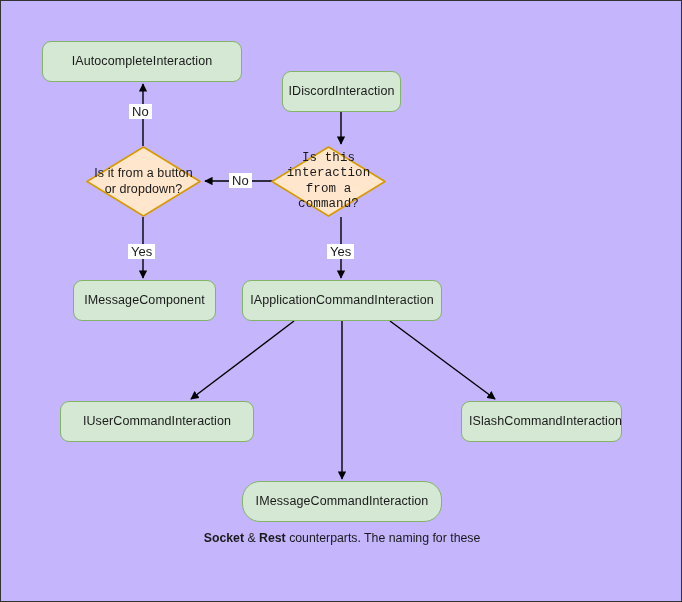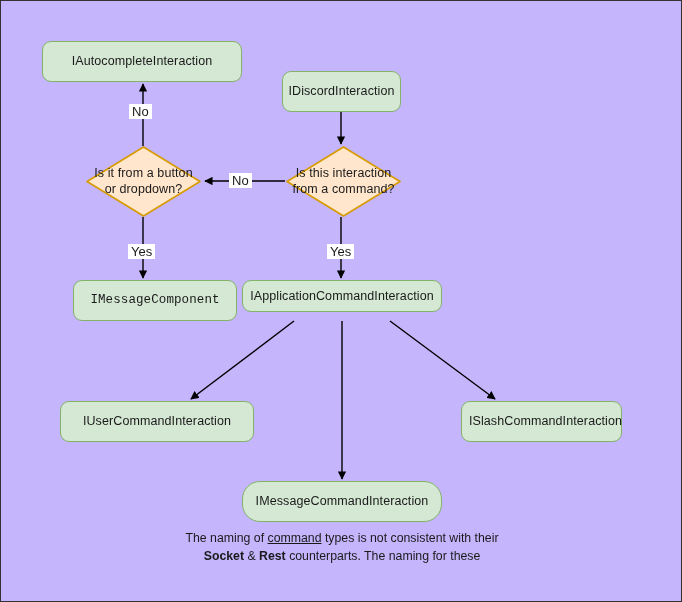--- a/index.html
+++ b/index.html
@@ -125,53 +125,52 @@
     <span>IDiscordInteraction</span>
   </div>
 
   <div class="node node-diamond" style="left:85px; top:145px; width:115px; height:71px;">
     <svg class="diamond-shape" viewBox="0 0 115 71" preserveAspectRatio="none" xmlns="http://www.w3.org/2000/svg">
       <path d="M 57.5 1 L 114 35.5 L 57.5 70 L 1 35.5 Z" fill="#ffe6cc" stroke="#d79b00" stroke-width="1.6" stroke-linejoin="round"></path>
     </svg>
     <span class="diamond-label">Is it from a button or dropdown?</span>
   </div>
 
-  <div class="node node-diamond" style="left:285px; top:145px; width:115px; height:71px;">
+  <div class="node node-diamond" style="left:270px; top:145px; width:115px; height:71px;font-family:Liberation Mono, monospace;">
     <svg class="diamond-shape" viewBox="0 0 115 71" preserveAspectRatio="none" xmlns="http://www.w3.org/2000/svg">
       <path d="M 57.5 1 L 114 35.5 L 57.5 70 L 1 35.5 Z" fill="#ffe6cc" stroke="#d79b00" stroke-width="1.6" stroke-linejoin="round"></path>
     </svg>
     <span class="diamond-label">Is this interaction from a command?</span>
   </div>
 
   <div class="edge-label" style="left:128px; top:103px;">No</div>
 
   <div class="edge-label" style="left:228px; top:172px;">No</div>
 
   <div class="edge-label" style="left:127px; top:243px;">Yes</div>
 
   <div class="edge-label" style="left:326px; top:243px;">Yes</div>
 
-  <div class="node node-box" style="left:72px; top:279px; width:164px; height:41px;font-family:Liberation Mono, monospace;">
+  <div class="node node-box" style="left:72px; top:279px; width:143px; height:41px;">
     <span>IMessageComponent</span>
   </div>
 
-  <div class="node node-box" style="left:241px; top:279px; width:200px; height:32px;">
+  <div class="node node-box" style="left:241px; top:279px; width:200px; height:41px;">
     <span>IApplicationCommandInteraction</span>
   </div>
 
   <div class="node node-box" style="left:59px; top:400px; width:194px; height:41px;">
     <span>IUserCommandInteraction</span>
   </div>
 
   <div class="node node-box" style="left:241px; top:480px; width:200px; height:41px;border-radius:18px;">
     <span>IMessageCommandInteraction</span>
   </div>
 
   <div class="node node-box" style="left:460px; top:400px; width:161px; height:41px;padding-left:8px;">
     <span>ISlashCommandInteraction</span>
   </div>
 
   <div id="caption">
-    <div><span>The naming of </span><span class="u">command</span><span> types is not consistent with their</span></div>
     <div><span class="b">Socket</span><span> &amp; </span><span class="b">Rest</span><span> counterparts. The naming for these</span></div>
   </div>
 
 </div>
 
 </body></html>

